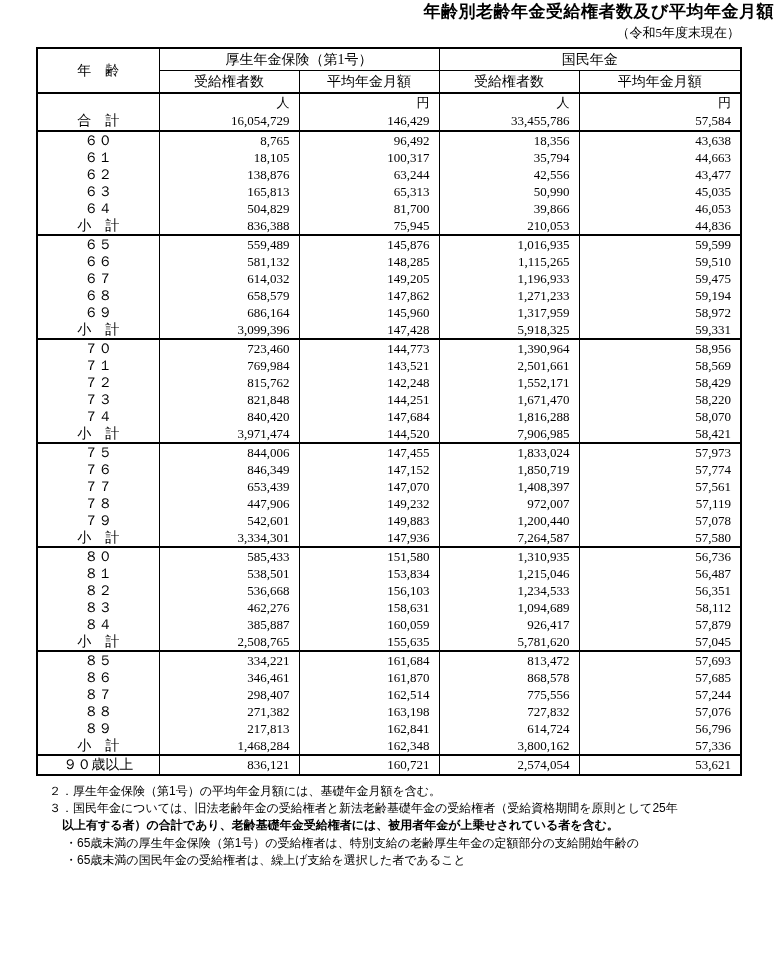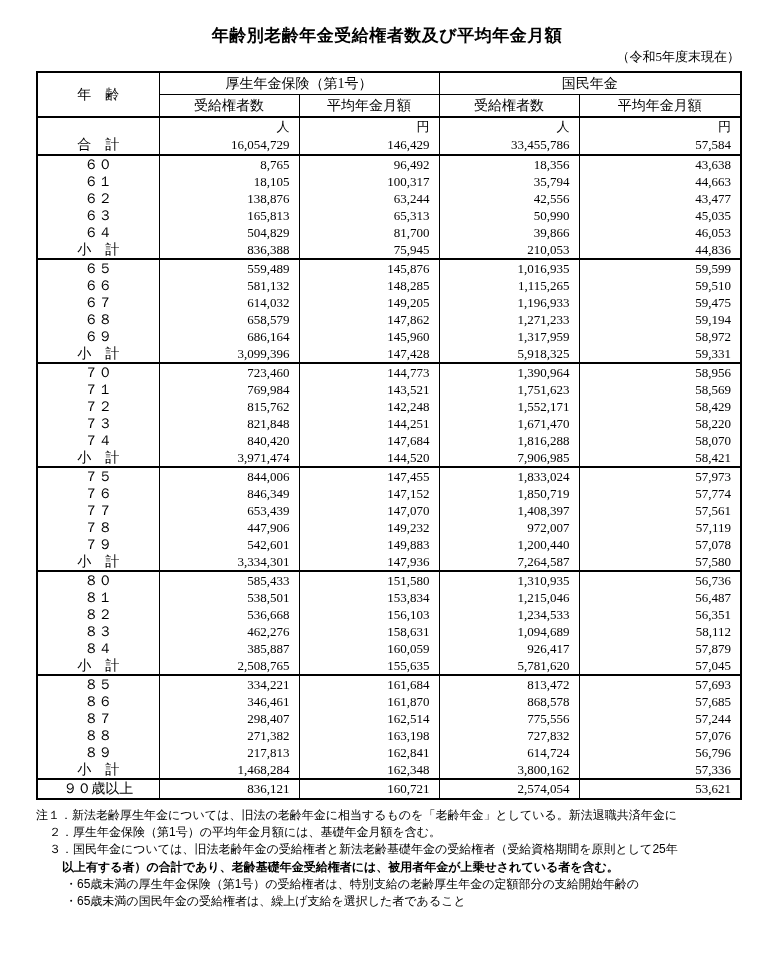--- a/index.html
+++ b/index.html
@@ -5,22 +5,22 @@
   html,body{margin:0;padding:0;background:#fff;}
   body{
     width:774px;height:959px;
     font-family:"Liberation Serif","DejaVu Serif",serif;
     color:#000;
     -webkit-font-smoothing:antialiased;
   }
   .page{position:relative;width:774px;height:959px;overflow:hidden;}
 
   .title{
-    padding-top:24px;
-    text-align:center;
+    padding-top:0;
+    text-align:right;
     font-family:"Liberation Sans","DejaVu Sans",sans-serif;
     font-weight:bold;
     font-size:17px;
     letter-spacing:0.5px;
   }
   .date-note{
     margin-top:1px;
     margin-right:34px;
     text-align:right;
     font-size:13px;
@@ -221,21 +221,21 @@
           <td class="age-cell">７０</td>
           <td class="num-cell">723,460</td>
           <td class="num-cell">144,773</td>
           <td class="num-cell">1,390,964</td>
           <td class="num-cell">58,956</td>
         </tr>
         <tr class="row-data">
           <td class="age-cell">７１</td>
           <td class="num-cell">769,984</td>
           <td class="num-cell">143,521</td>
-          <td class="num-cell">1,751,623</td>
+          <td class="num-cell">2,501,661</td>
           <td class="num-cell">58,569</td>
         </tr>
         <tr class="row-data">
           <td class="age-cell">７２</td>
           <td class="num-cell">815,762</td>
           <td class="num-cell">142,248</td>
           <td class="num-cell">1,552,171</td>
           <td class="num-cell">58,429</td>
         </tr>
         <tr class="row-data">
@@ -389,21 +389,20 @@
           <td class="age-cell">９０歳以上</td>
           <td class="num-cell">836,121</td>
           <td class="num-cell">160,721</td>
           <td class="num-cell">2,574,054</td>
           <td class="num-cell">53,621</td>
         </tr>
       </tbody>
   </table>
 
   <div class="notes">
-      <div class="note-line" style="padding-left: 0px;">注１．新法老齢厚生年金については、旧法の老齢年金に相当するものを「老齢年金」としている。新法退職共済年金に</div>
       <div class="note-line" style="padding-left: 13px;">２．厚生年金保険（第1号）の平均年金月額には、基礎年金月額を含む。</div>
       <div class="note-line" style="padding-left: 13px;">３．国民年金については、旧法老齢年金の受給権者と新法老齢基礎年金の受給権者（受給資格期間を原則として25年</div>
       <div class="note-line" style="padding-left: 26px; font-weight: bold;">以上有する者）の合計であり、老齢基礎年金受給権者には、被用者年金が上乗せされている者を含む。</div>
       <div class="note-line" style="padding-left: 29px;">・65歳未満の厚生年金保険（第1号）の受給権者は、特別支給の老齢厚生年金の定額部分の支給開始年齢の</div>
       <div class="note-line" style="padding-left: 29px;">・65歳未満の国民年金の受給権者は、繰上げ支給を選択した者であること</div>
     </div>
 
 </div>
 
 </body></html>

